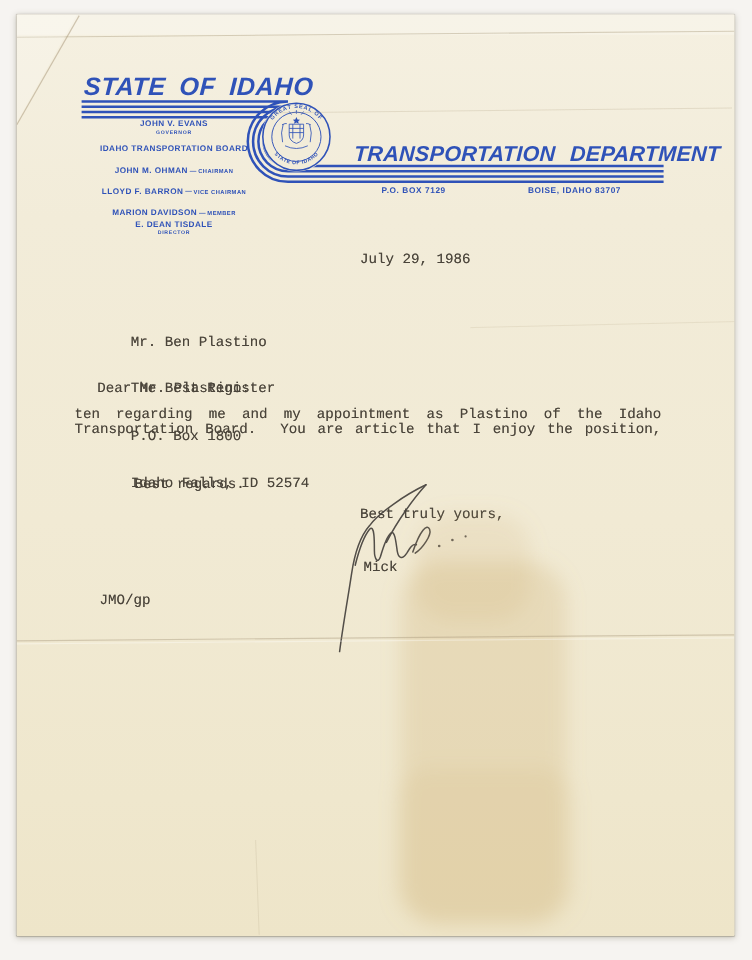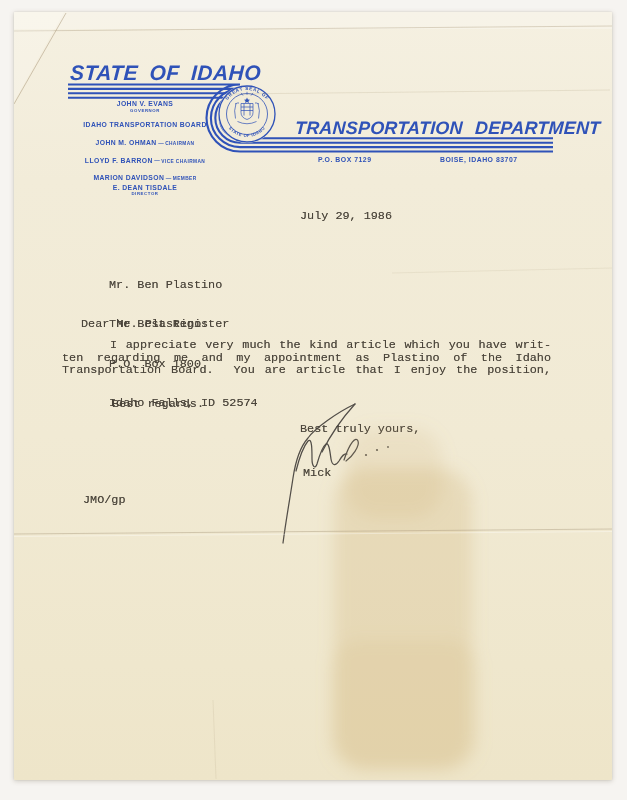--- a/index.html
+++ b/index.html
@@ -127,21 +127,20 @@
     <div class="tw recipient">
       <div>Mr. Ben Plastino</div>
       <div>The Best Register</div>
       <div>P.O. Box 1800</div>
       <div>Idaho Falls, ID 52574</div>
     </div>
 
     <div class="tw salutation">Dear Mr. Plastino:</div>
 
     <div class="tw body-block">
-      <div class="bl first">I appreciate very much the kind article which you have writ-</div>
       <div class="bl">ten regarding me and my appointment as Plastino of the Idaho</div>
       <div class="bl">Transportation Board.  You are article that I enjoy the position,</div>
     </div>
 
     <div class="tw regards">Best regards.</div>
     <div class="tw valediction">Best truly yours,</div>
     <div class="tw typed-sig">Mick</div>
     <div class="tw initials">JMO/gp</div>
 
     <svg class="overlay z4" viewBox="14 12 598 768" width="598" height="768">

